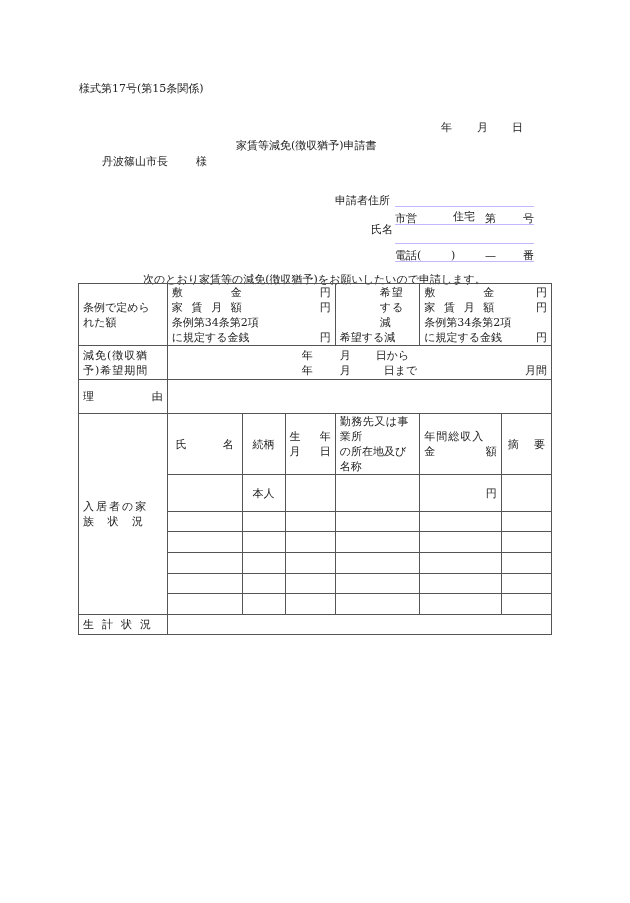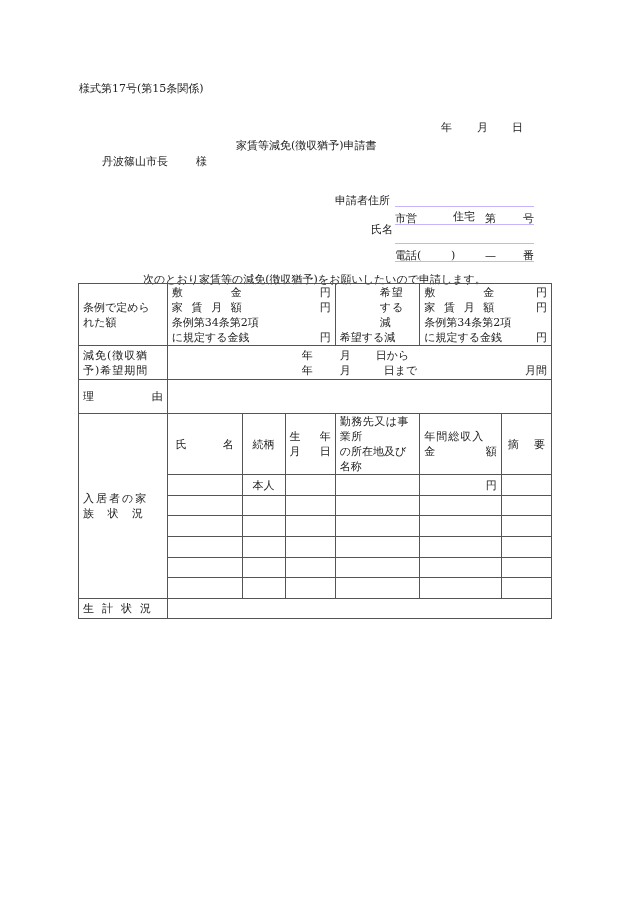--- a/index.html
+++ b/index.html
@@ -181,21 +181,21 @@
           </div>
     </td>
     <td>
       <div class="jus" style="padding:0 2px;">
             <span>摘</span>
             <span>要</span>
           </div>
     </td>
   </tr>
 
-  <tr style="height:21px;">
+  <tr style="height:37px;">
     <td></td>
     <td class="center">本人</td>
     <td></td>
     <td></td>
     <td colspan="2" class="right">円</td>
     <td></td>
   </tr>
   <tr style="height:20px;">
     <td></td>
     <td></td>

